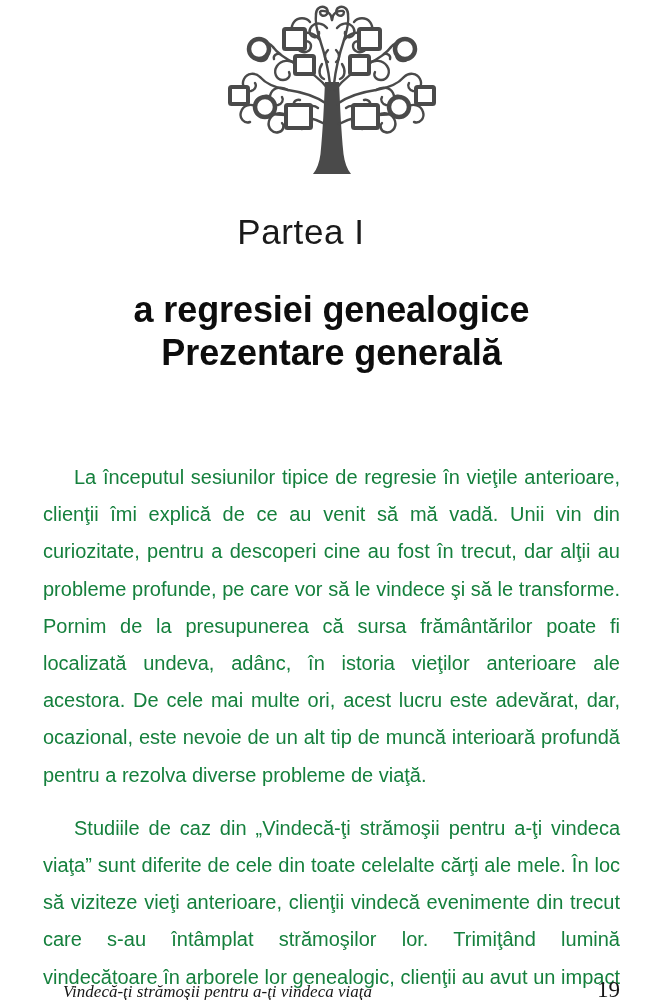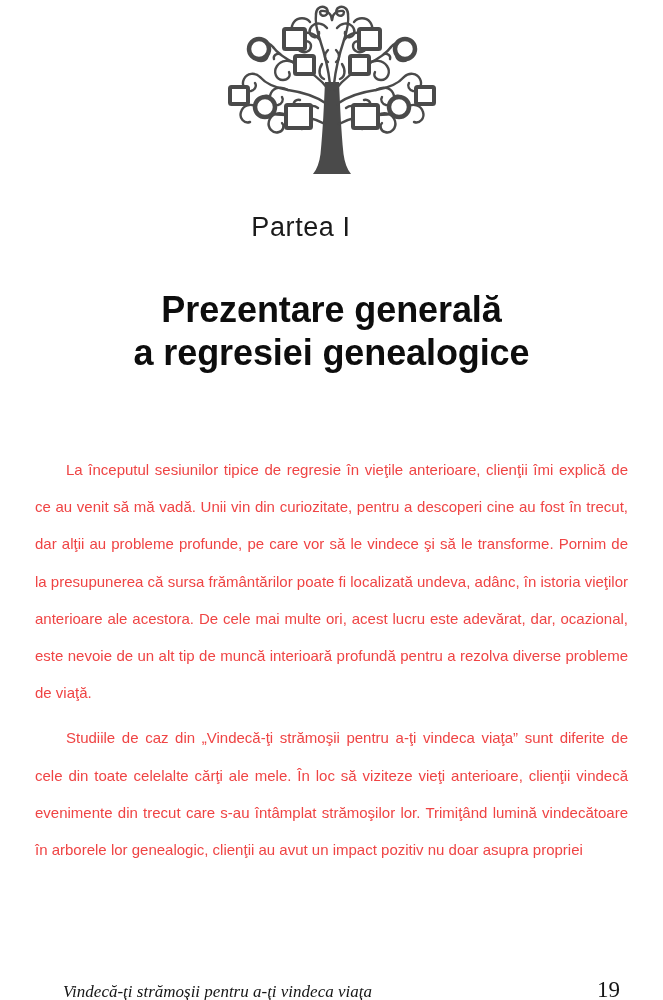--- a/index.html
+++ b/index.html
@@ -29,21 +29,21 @@
   }
   .ornament svg { display: block; }
 
   
   .part-label {
     position: absolute;
     left: 0;
     top: 212px;
     width: 602px;
     text-align: center;
-    font-size: 27px;
+    font-size: 35px;
     font-weight: 300;
     letter-spacing: 0.6px;
     color: #1a1a1a;
     line-height: 1.15;
   }
   .part-title {
     position: absolute;
     left: 0;
     top: 264px;
     width: 663px;
@@ -57,27 +57,27 @@
   .part-title .tl { display: block; }
 
   
   .body-text {
     position: absolute;
     left: 27px;
     top: 443px;
     width: 609px;
   }
   .body-text p {
-    margin: 8px;
-    font-size: 15px;
+    margin: 16px;
+    font-size: 20px;
     line-height: 37.2px;
     text-align: justify;
     text-justify: inter-word;
     text-indent: 31px;
-    color: #ef4444;
+    color: #15803d;
     hyphens: manual;
     word-spacing: 0px;
   }
 
   
   .footer {
     position: absolute;
     left: 27px;
     top: 962px;
     width: 609px;
@@ -183,22 +183,22 @@
       <circle cx="181" cy="45" r="10"></circle>
       <circle cx="41" cy="103" r="10"></circle>
       <circle cx="175" cy="103" r="10"></circle>
     </g>
   </svg>
 </div>
 
 <div class="part-label">Partea I</div>
 
 <h1 class="part-title">
+  <span class="tl">a regresiei genealogice</span>
   <span class="tl">Prezentare generală</span>
-  <span class="tl">a regresiei genealogice</span>
 </h1>
 
 <div class="body-text">
   <p>La începutul sesiunilor tipice de regresie în vieţile an­terioare, clienţii îmi explică de ce au venit să mă vadă. Unii vin din curiozitate, pentru a descoperi cine au fost în trecut, dar alţii au probleme profunde, pe care vor să le vindece şi să le transforme. Pornim de la presupunerea că sursa frământărilor poate fi localizată undeva, adânc, în istoria vieţilor anterioare ale acestora. De cele mai multe ori, acest lucru este adevărat, dar, ocazional, este nevoie de un alt tip de muncă interioară profundă pentru a rezol­va diverse probleme de viaţă.</p>
   <p>Studiile de caz din „Vindecă-ţi strămoşii pentru a-ţi vindeca viaţa” sunt diferite de cele din toate celelalte cărţi ale mele. În loc să viziteze vieţi anterioare, clienţii vindecă evenimente din trecut care s-au întâmplat strămoşilor lor. Trimiţând lumină vindecătoare în arborele lor genealogic, clienţii au avut un impact pozitiv nu doar asupra propriei</p>
 </div>
 
 <div class="footer">
   <span class="footer-title">Vindecă-ţi strămoşii pentru a-ţi vindeca viaţa</span>
   <span class="footer-page">19</span>

